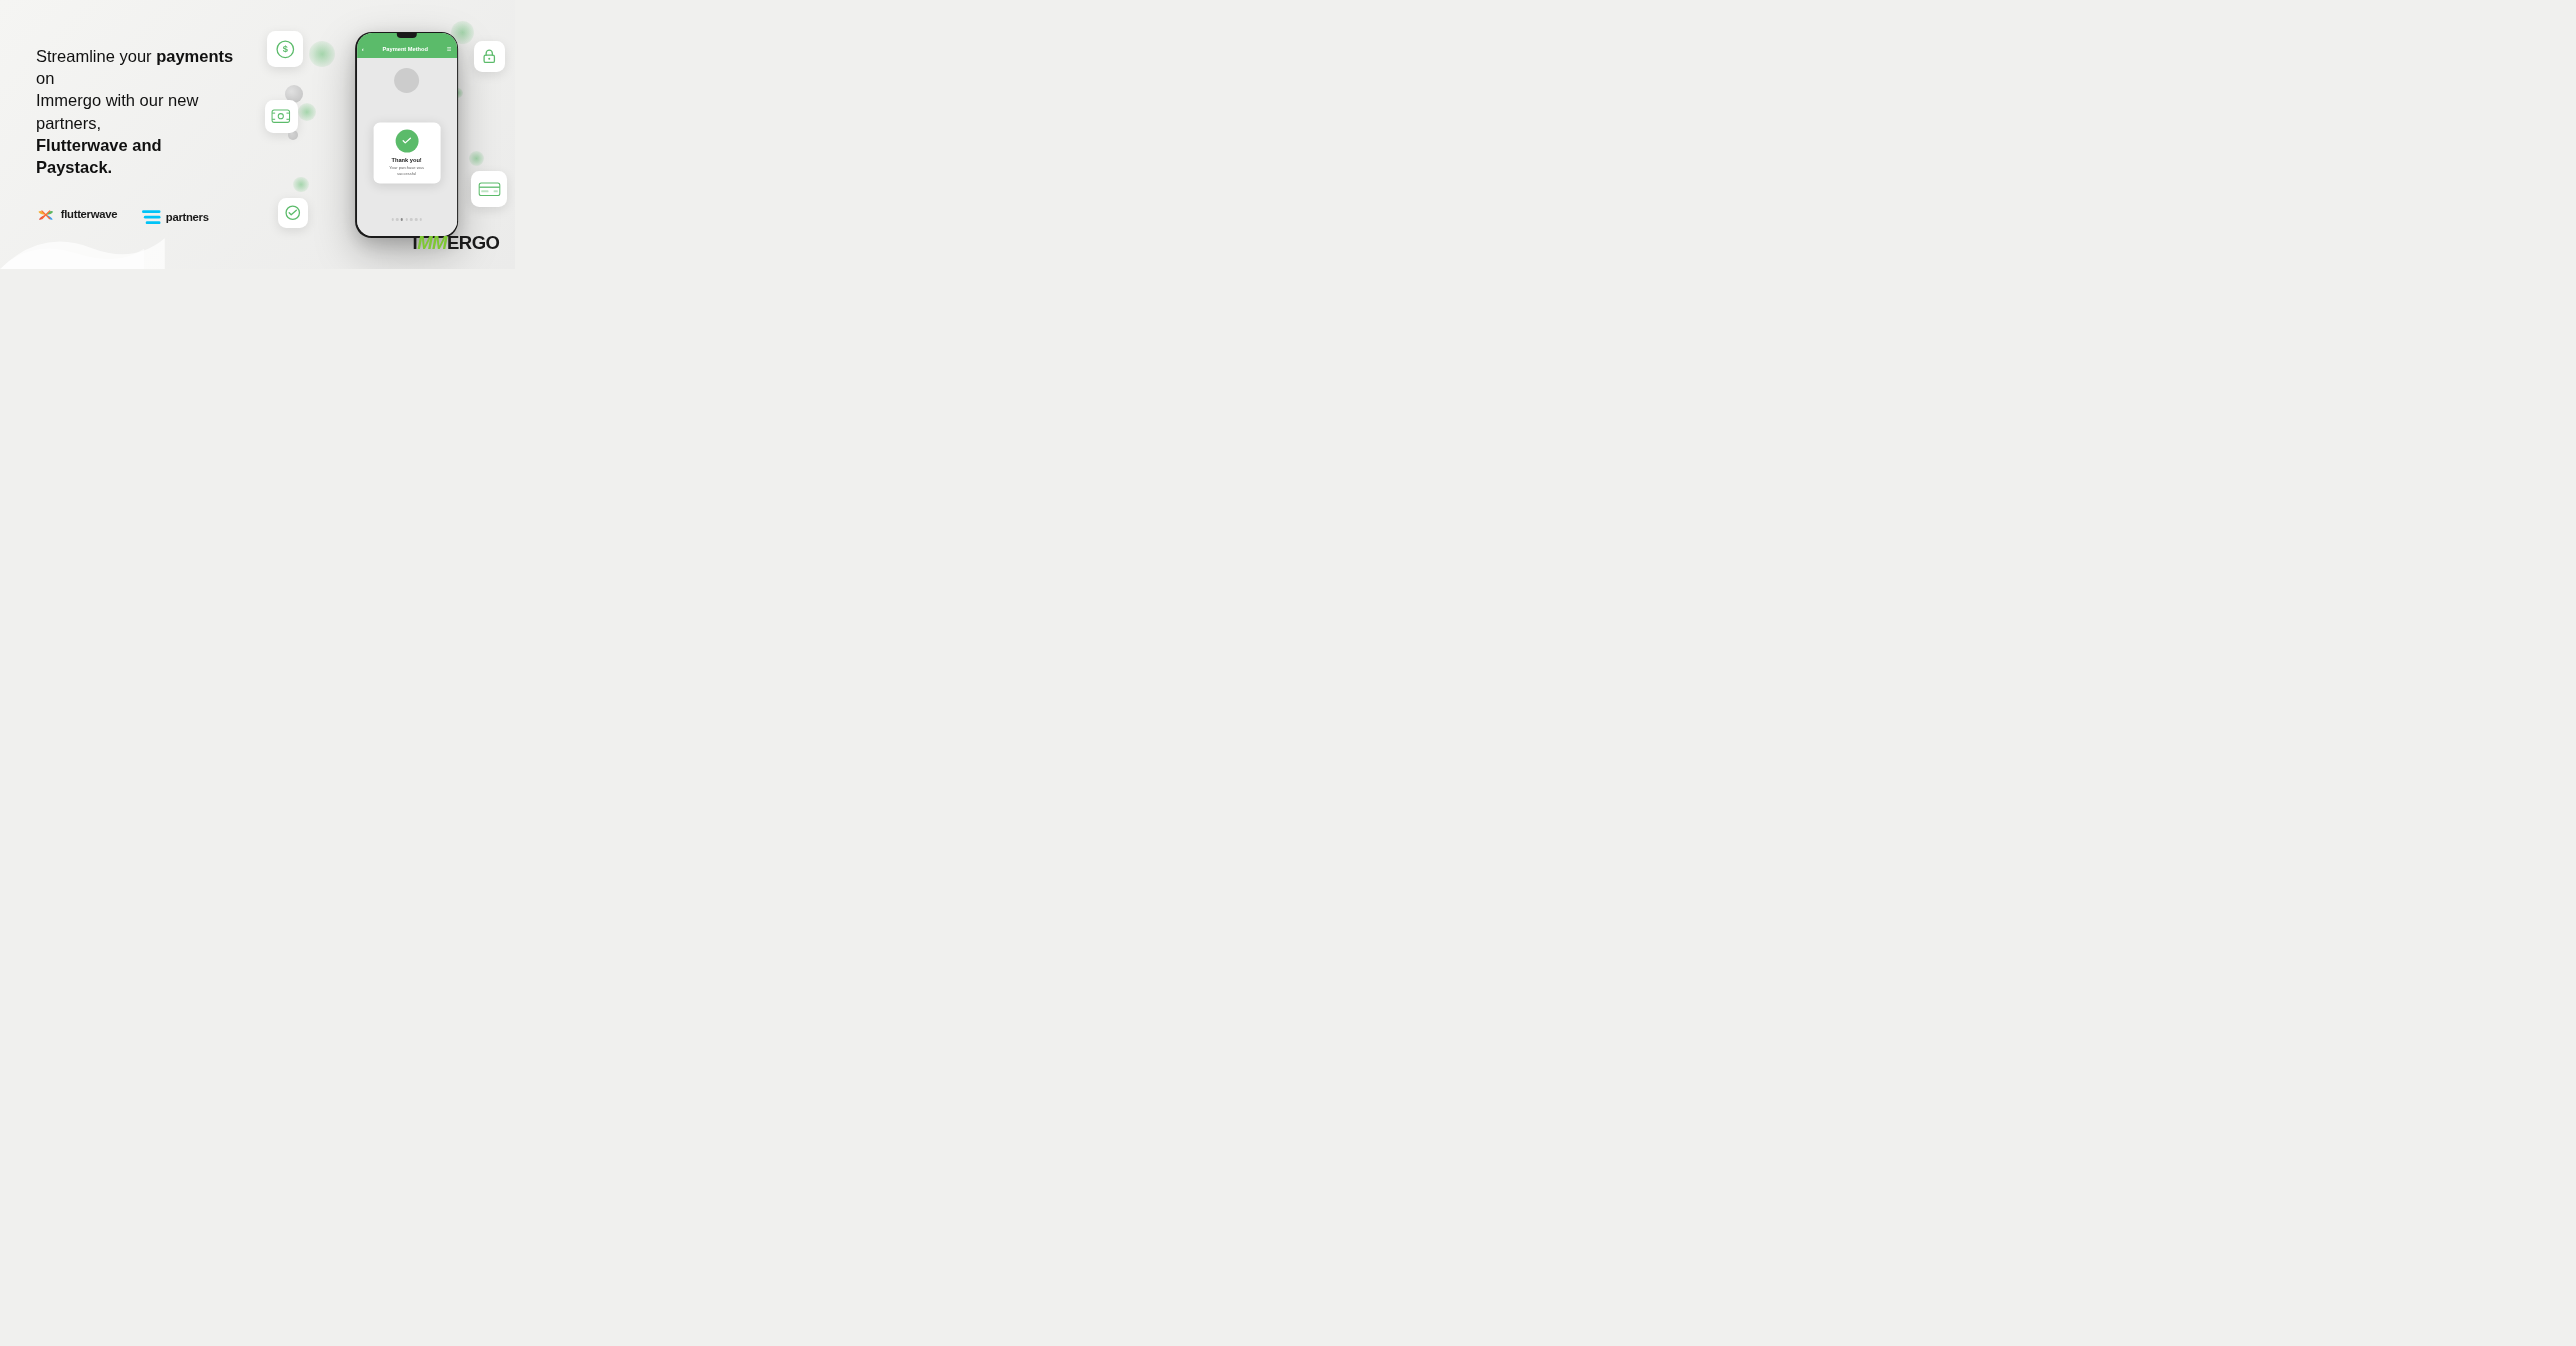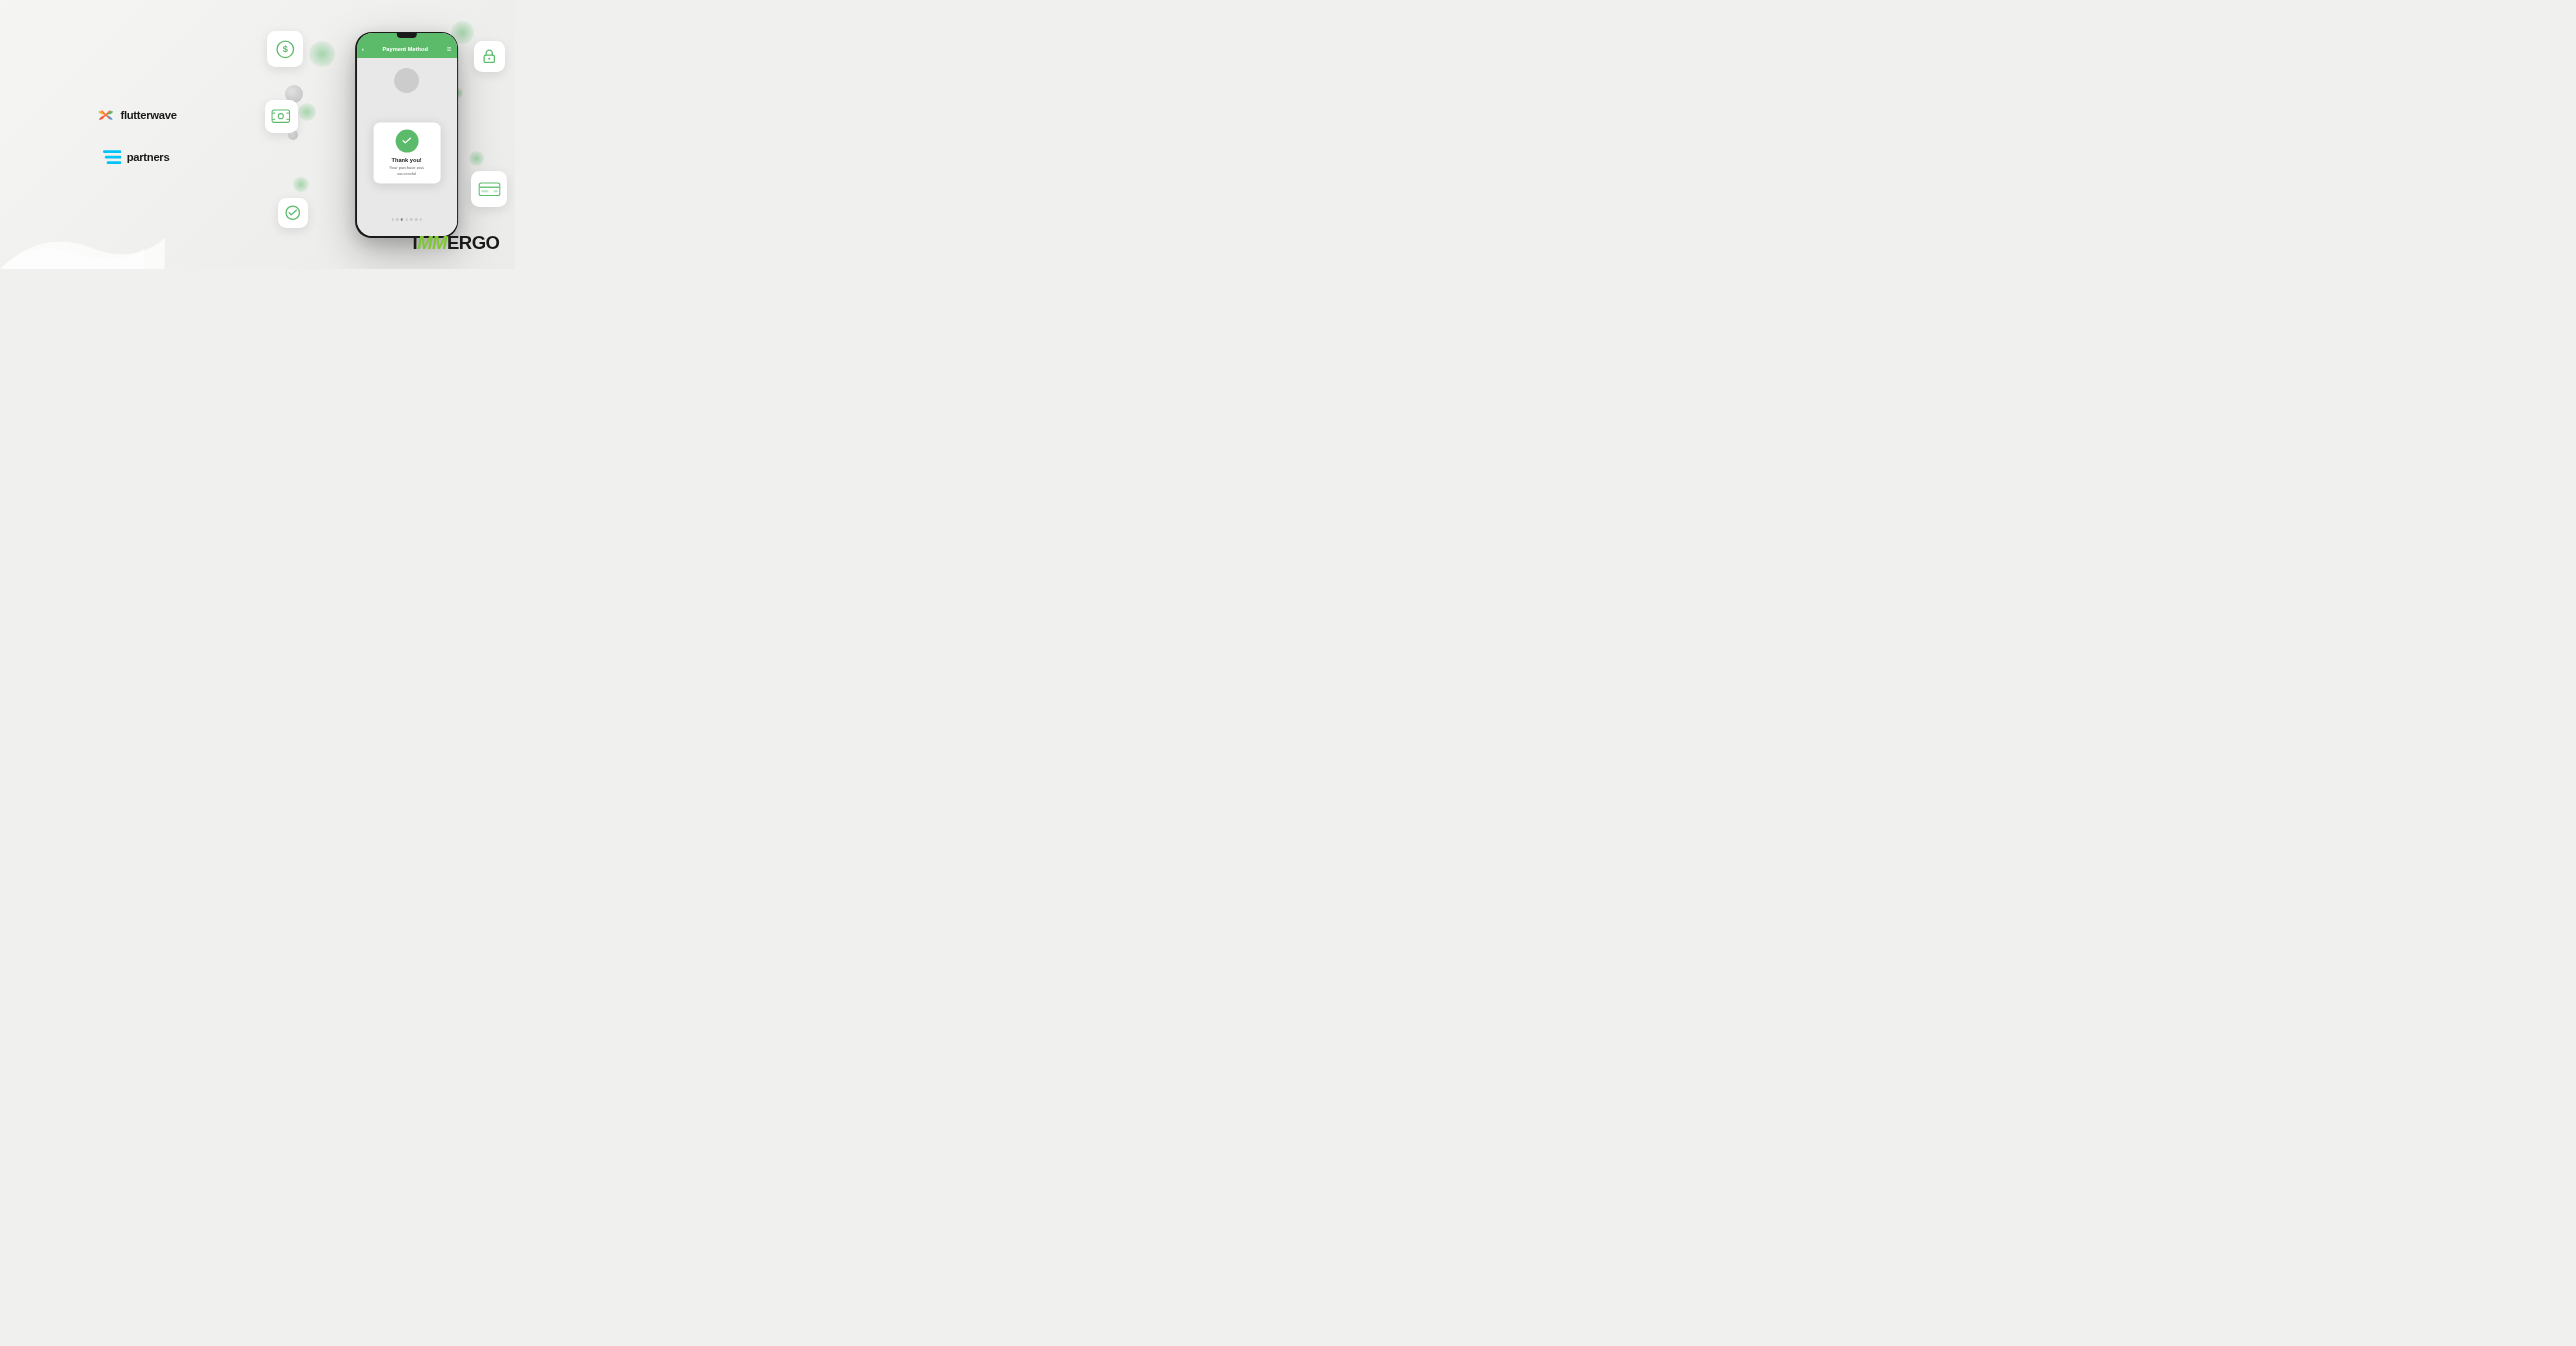--- a/index.html
+++ b/index.html
@@ -47,23 +47,22 @@
       margin-bottom: 26px;
       font-weight: 400;
     }
 
     .headline strong {
       font-weight: 800;
     }
 
     .partners-row {
       display: flex;
-      align-items: center;
+      align-items: flex-end;
       gap: 25px;
-      flex-direction: column;
     }
 
     
     .flutterwave-logo {
       display: flex;
       align-items: center;
       gap: 5.2px;
     }
 
     .fw-icon {
@@ -368,20 +367,25 @@
 
 <div class="container">
 
   <svg class="wave-decoration" viewBox="0 0 320 140" xmlns="http://www.w3.org/2000/svg">
     <path d="M0,140 Q80,60 180,100 Q260,130 320,80 L320,140 Z" fill="white" opacity="0.7"></path>
     <path d="M0,140 Q60,80 150,110 Q230,135 280,100 L280,140 Z" fill="white" opacity="0.5"></path>
   </svg>
 
   <div class="left-content">
 
+    <h1 class="headline">
+      Streamline your <strong>payments</strong> on<br>
+      Immergo with our new partners,<br>
+      <strong>Flutterwave and Paystack.</strong>
+    </h1>
 
     <div class="partners-row">
 
       <div class="flutterwave-logo">
         <svg class="fw-icon" viewBox="0 0 40 40" xmlns="http://www.w3.org/2000/svg">
 
           <circle cx="20" cy="20" r="18" fill="none" stroke="#ff5733" stroke-width="0" opacity="0"></circle>
 
           <path d="M20,20 Q10,8 5,14 Q8,20 20,20" fill="#f5a623" opacity="0.9"></path>
 

